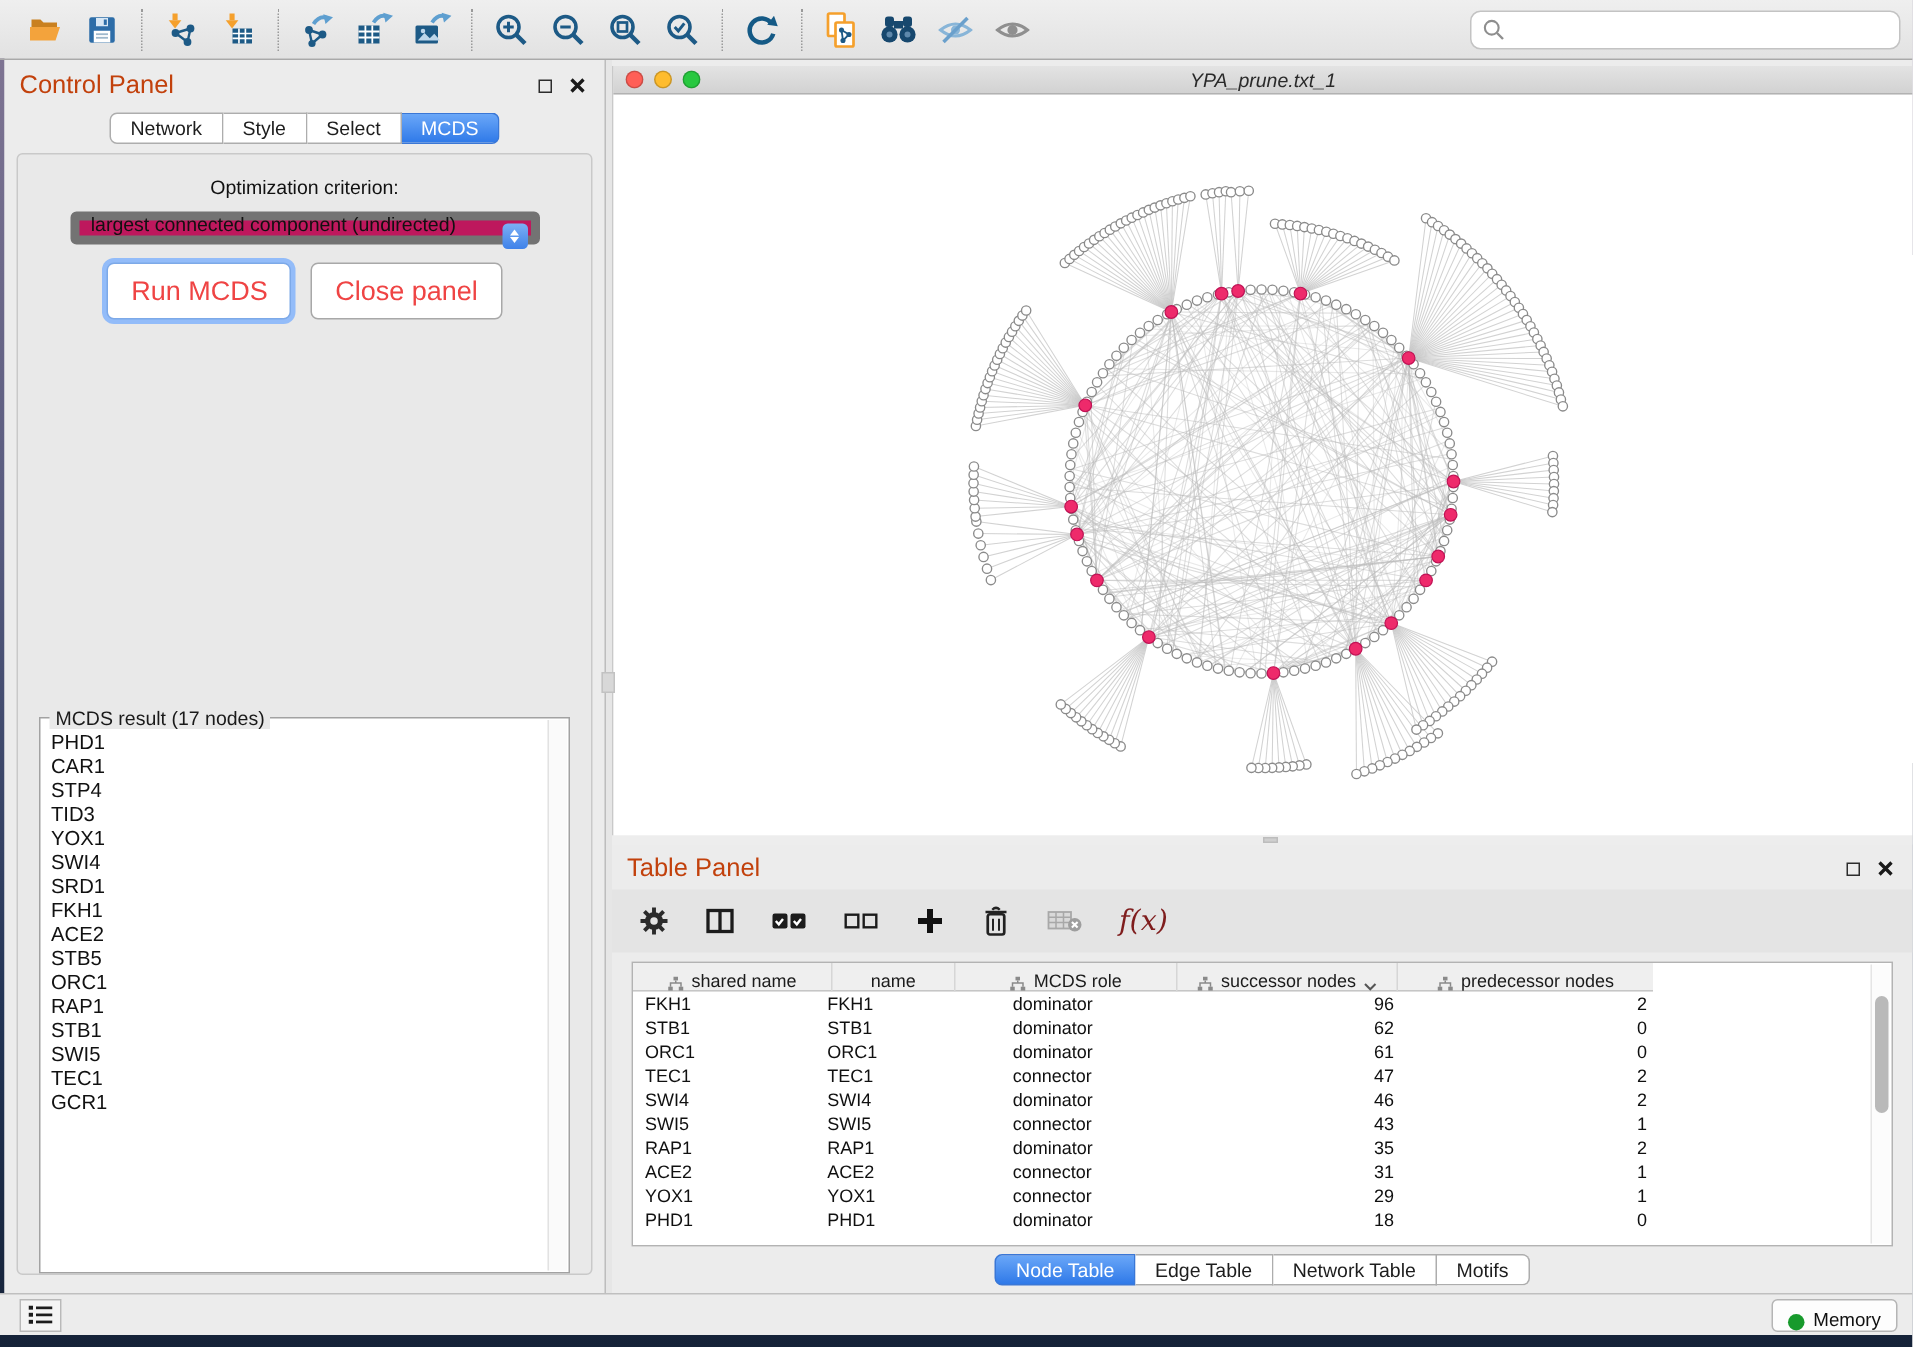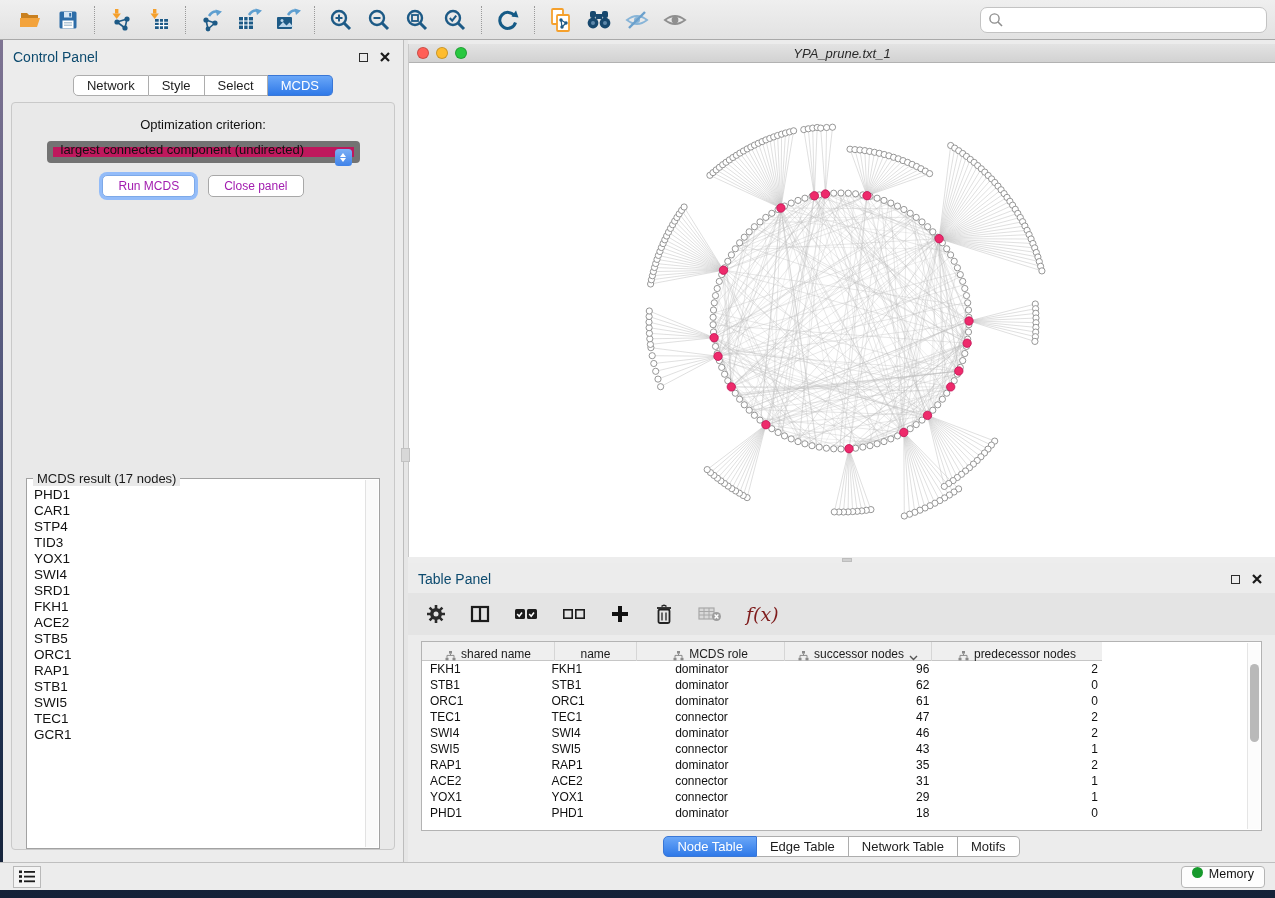--- a/index.html
+++ b/index.html
@@ -14,39 +14,39 @@
   .sep { width:1px; height:28px; border-left:1px dotted #9a9a9a; margin:0 7px; }
   .search { margin-left:auto; width:287px; height:26px; background:#fff; border:1px solid #c3c3c3; border-radius:7px; display:flex; align-items:center; padding:0 7px; }
   .search input { border:none; outline:none; flex:1; font-size:13px; height:20px; background:transparent; font-family:"Liberation Sans",sans-serif; }
 
   
   .main { flex:1; display:flex; min-height:0; }
 
   
   .cpanel { width:400px; flex:0 0 auto; background:#ececec; display:flex; flex-direction:column; }
   .panel-head { height:26px; display:flex; align-items:center; padding:8px 10px 0 10px; }
-  .panel-title { font-size:14px; color:#0c4a6e; }
+  .panel-title { font-size:17px; color:#c2410c; }
   .panel-head .spacer { flex:1; }
   .winbtn { width:16px; height:14px; display:flex; align-items:center; justify-content:center; margin-left:6px; background:transparent; border:none; }
   .floatsq { width:9px; height:9px; border:1.5px solid #2c2c2c; display:inline-block; }
   .ctabs { display:flex; justify-content:center; margin-top:9px; }
   .seg { display:flex; }
   .seg .tab { height:21px; line-height:20px; padding:0 13px; background:#fff; border:1px solid #adadad; border-left:none; font-size:13px; color:#1d1d1d; }
   .seg .tab:first-child { border-left:1px solid #adadad; border-radius:5px 0 0 5px; }
   .seg .tab:last-child { border-radius:0 5px 5px 0; }
   .seg .tab.sel { background:linear-gradient(#6aa7f8,#2f79e8); color:#fff; border-color:#3a77d6; }
   .cpanel-inner { flex:1; margin:6px 8px 12px 8px; background:#e9e9e9; border:1px solid #c9c9c9; border-radius:4px; display:flex; flex-direction:column; padding-top:14px; min-height:0; }
   .opt-label { text-align:center; font-size:13px; color:#111; }
   .selectbox { width:313px; height:22px; margin:9px auto 0 auto; background:#be185d; border:6px solid #737373; border-radius:4px; display:flex; align-items:flex-end; padding-left:8px; position:relative; }
   .selectbox .val { font-size:13px; color:#111; }
   .stepper { position:absolute; right:2px; top:1.5px; width:17px; height:17px; border-radius:3.5px; background:linear-gradient(#7cb0f5,#3f82e9); display:flex; flex-direction:column; align-items:center; justify-content:center; gap:1px; }
   .stepper .up { width:0;height:0;border-left:3.5px solid transparent;border-right:3.5px solid transparent;border-bottom:4px solid #fff; }
   .stepper .dn { width:0;height:0;border-left:3.5px solid transparent;border-right:3.5px solid transparent;border-top:4px solid #fff; }
   .btnrow { display:flex; justify-content:center; gap:13px; margin-top:12px; }
-  .pushbtn { height:22px; padding:0 15px; background:#fff; border:1px solid #a8a8a8; border-radius:5px; font-size:12px; color:#a21caf; font-family:"Liberation Sans",sans-serif; }
+  .pushbtn { height:38px; padding:0 15px; background:#fff; border:1px solid #a8a8a8; border-radius:5px; font-size:18px; color:#ef4444; font-family:"Liberation Sans",sans-serif; }
   .pushbtn.focus { box-shadow:0 0 0 3px rgba(110,168,255,.7); border-color:#7da9e8; }
   .mcds-fieldset { margin:auto 14px 0 14px; height:371px; border:1px solid #a2a2a2; background:#fff; position:relative; display:flex; flex-direction:column; }
   .mcds-legend { position:absolute; top:-8px; left:6px; background:#e9e9e9; padding:0 4px; font-size:13px; color:#1a1a1a; }
   .mcds-list { flex:1; overflow:hidden; padding:8px 0 0 0; position:relative; }
   .mcds-item { font-size:13.5px; color:#111; line-height:16px; padding-left:7px; }
   .mcds-scroll { position:absolute; top:1px; right:1px; bottom:1px; width:13px; background:#fafafa; border-left:1px solid #e2e2e2; }
 
   
   .vsplit { width:5px; flex:0 0 auto; background:#e6e6e6; border-left:1px solid #bdbdbd; position:relative; }
   .vsplit .grip { position:absolute; top:408px; left:-3px; width:9px; height:14px; background:#d8d8d8; border:1px solid #c2c2c2; }
@@ -76,21 +76,21 @@
   .t-cell.c0{width:133px;padding-left:8px;} .t-cell.c1{width:82px;padding-left:5px;} .t-cell.c2{width:148px;padding-left:8px;margin-left:44px;}
   .t-cell.c3{width:147px;text-align:right;padding-right:14px;} .t-cell.c4{width:170px;text-align:right;padding-right:4px;}
   .t-scroll { position:absolute; top:1px; right:1px; bottom:1px; width:13px; background:#fcfcfc; border-left:1px solid #e5e5e5; }
   .t-thumb { position:absolute; top:21px; left:2px; width:9px; height:78px; border-radius:5px; background:#b9b9b9; }
   .ttabs { display:flex; justify-content:center; margin-top:5px; }
   .tree-ic { flex:0 0 auto; }
 
   
   .statusbar { height:28px; flex:0 0 auto; background:#ececec; border-top:1px solid #bfbfbf; display:flex; align-items:center; padding:0 10px; margin-left:-3px; padding-left:13px; }
   .sq-btn { width:28px; height:22px; background:#f4f4f4; border:1px solid #b9b9b9; display:flex; align-items:center; justify-content:center; }
-  .mem-btn { margin-left:auto; height:22px; background:#fdfdfd; border:1px solid #b5b5b5; border-radius:4px; display:flex; align-items:flex-start; gap:6px; padding:0 10px; font-size:12.5px; color:#111; font-family:"Liberation Sans",sans-serif; }
+  .mem-btn { margin-left:auto; height:22px; background:#fdfdfd; border:1px solid #b5b5b5; border-radius:4px; display:flex; align-items:flex-end; gap:6px; padding:0 10px; font-size:12.5px; color:#111; font-family:"Liberation Sans",sans-serif; }
   .dot { width:11px; height:11px; border-radius:50%; background:#179a2c; }
 </style>
 </head>
 <body>
 
 <div class="desktop">
 <div class="app">
 
   <div class="toolbar">
     <button class="tb">

